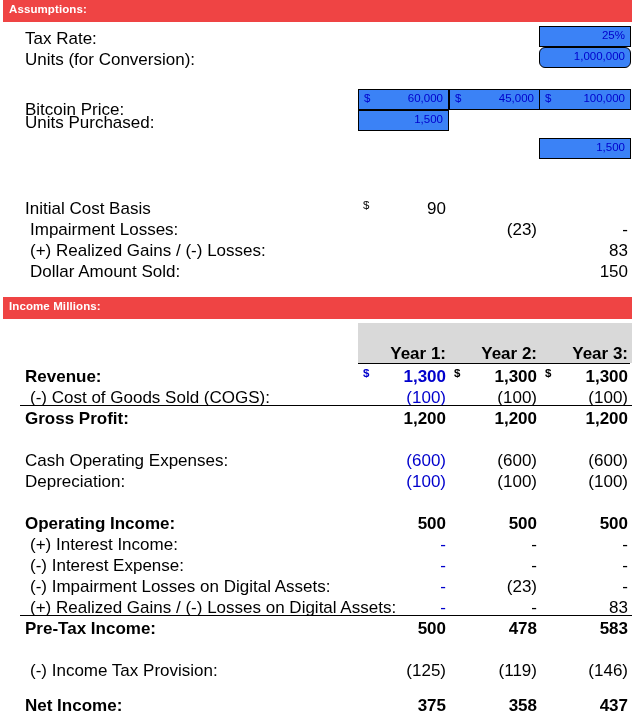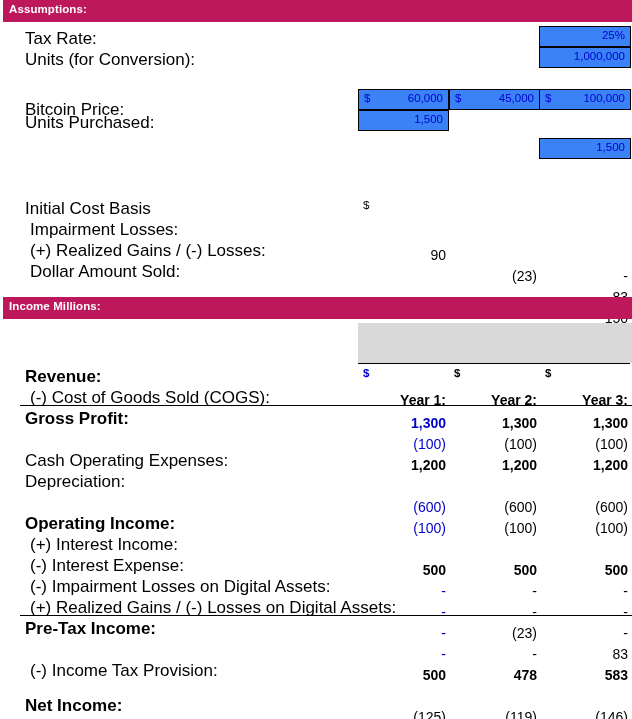--- a/index.html
+++ b/index.html
@@ -20,21 +20,21 @@
     width: 632px;
     height: 719px;
   }
 
   
   .band-blue {
     position: absolute;
     left: 0;
     width: 632px;
     height: 22px;
-    background: #be185d;
+    background: #ef4444;
     box-sizing: border-box;
     border-left: 3px solid #ffffff;
   }
   .band-blue .band-title {
     position: absolute;
     left: 6px;
     top: 3px;
     color: #ffffff;
     font-weight: bold;
     font-size: 11.5px;
@@ -74,24 +74,23 @@
   }
   .label.indent { left: 30px; }
   .label.bold { font-weight: bold; }
 
   
   .cell {
     position: absolute;
     top: 3px;
     height: 15px;
     text-align: right;
-    font-size: 14px;
+    font-size: 17px;
     white-space: nowrap;
     box-sizing: border-box;
-    margin-top: 48px;
   }
   .c1 { left: 358px; width: 88px; }
   .c2 { left: 449px; width: 88px; }
   .c3 { left: 540px; width: 88px; }
   .cell.bold { font-weight: bold; }
   .cell.blue { color: #0000cc; }
 
   
   .cur {
     position: absolute;
@@ -160,21 +159,21 @@
   <div class="row" style="top:26px;">
     <span class="label">Tax Rate:</span>
   </div>
   <div class="ybox yb3" style="top:26px;">
     <span class="yval">25%</span>
   </div>
 
   <div class="row" style="top:47px;">
     <span class="label">Units (for Conversion):</span>
   </div>
-  <div class="ybox yb3" style="top:47px;">
+  <div class="ybox yb3" style="top:47px;border-radius:6px;">
     <span class="yval">1,000,000</span>
   </div>
 
   <div class="row" style="top:97px;">
     <span class="label">Bitcoin Price:</span>
   </div>
   <div class="ybox yb1" style="top:89px;">
     <span class="ycur">$</span>
     <span class="yval">60,000</span>
   </div>

